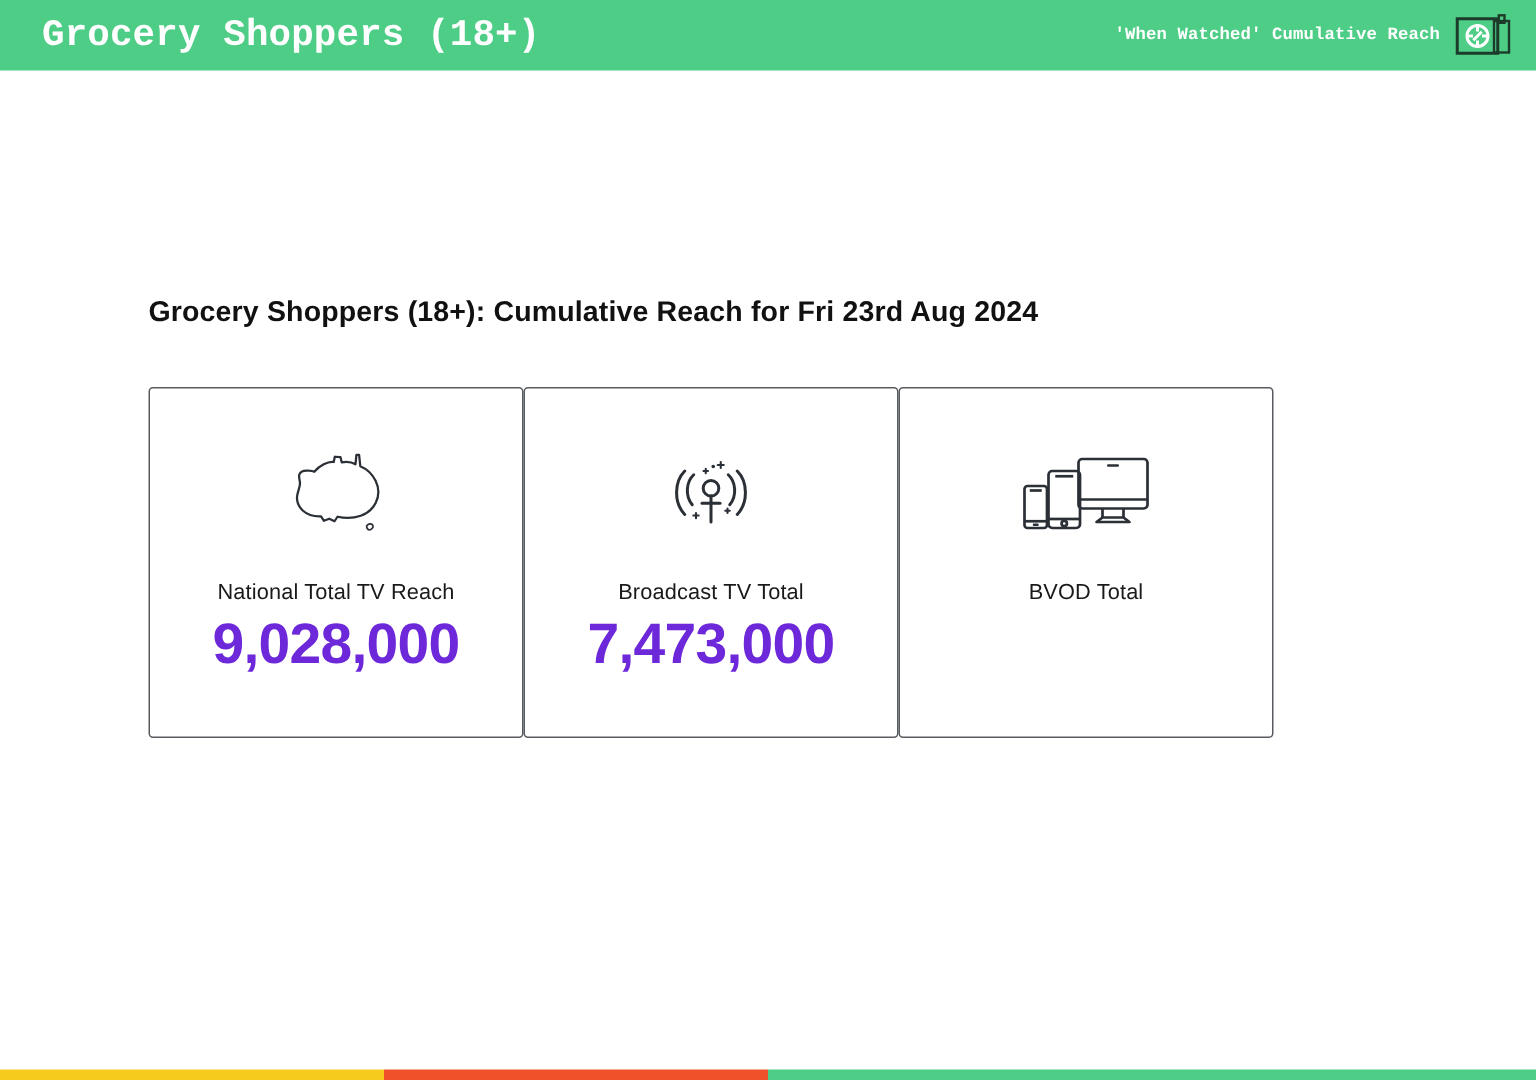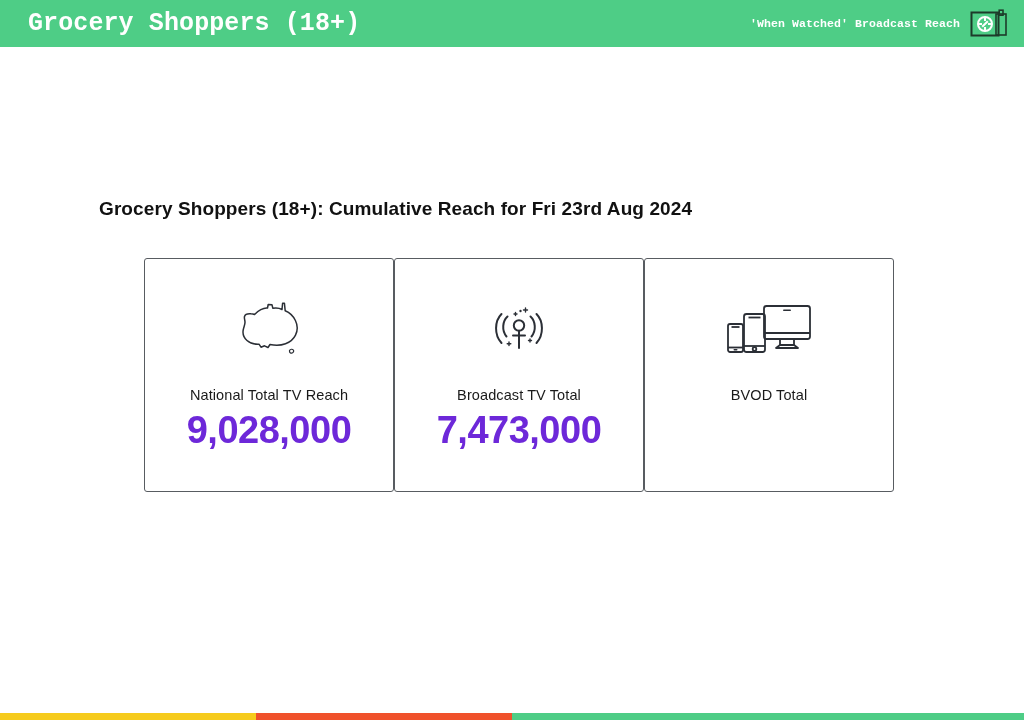--- a/index.html
+++ b/index.html
@@ -73,21 +73,20 @@
     white-space: nowrap;
   }
 
   #cards-row {
     position: absolute;
     left: 99px;
     top: 211px;
     width: 750px;
     display: flex;
     justify-content: flex-start;
-    margin-left: 45px;
   }
   .metric-card {
     width: 263px;
     height: 234px;
     box-sizing: border-box;
     border: 1px solid #585c61;
     border-radius: 3px;
     background: #ffffff;
     display: flex;
     flex-direction: column;
@@ -131,21 +130,21 @@
   #bar-yellow { width: 256px; background: #F6CB1C; }
   #bar-red    { width: 256px; background: #F0512B; }
   #bar-green  { width: 512px; background: #4ECD86; }
 </style>
 </head>
 <body>
 
 <div id="app-header">
   <div id="header-title">Grocery Shoppers (18+)</div>
   <div id="header-right">
-    <div id="header-subtitle">'When Watched' Broadcast Reach</div>
+    <div id="header-subtitle">'When Watched' Cumulative Reach</div>
     <span>
       <svg id="brand-logo" viewBox="0 0 40 32" fill="none" xmlns="http://www.w3.org/2000/svg">
         <rect x="1.5" y="4.5" width="27" height="23" stroke="#1d3b2a" stroke-width="2" fill="none"></rect>
         <rect x="26" y="6" width="10" height="21" stroke="#1d3b2a" stroke-width="1.6" fill="none"></rect>
         <rect x="29.2" y="2.2" width="3.8" height="5" stroke="#1d3b2a" stroke-width="1.6" fill="none"></rect>
         <circle cx="15" cy="16" r="7" stroke="#ffffff" stroke-width="2" fill="none"></circle>
         <path d="M15 9.5 L15 13 M15 19 L15 22.5 M8.5 16 L12 16 M18 16 L21.5 16" stroke="#ffffff" stroke-width="2"></path>
         <path d="M12.2 18.8 L17.8 13.2" stroke="#ffffff" stroke-width="2"></path>
       </svg>
     </span>

